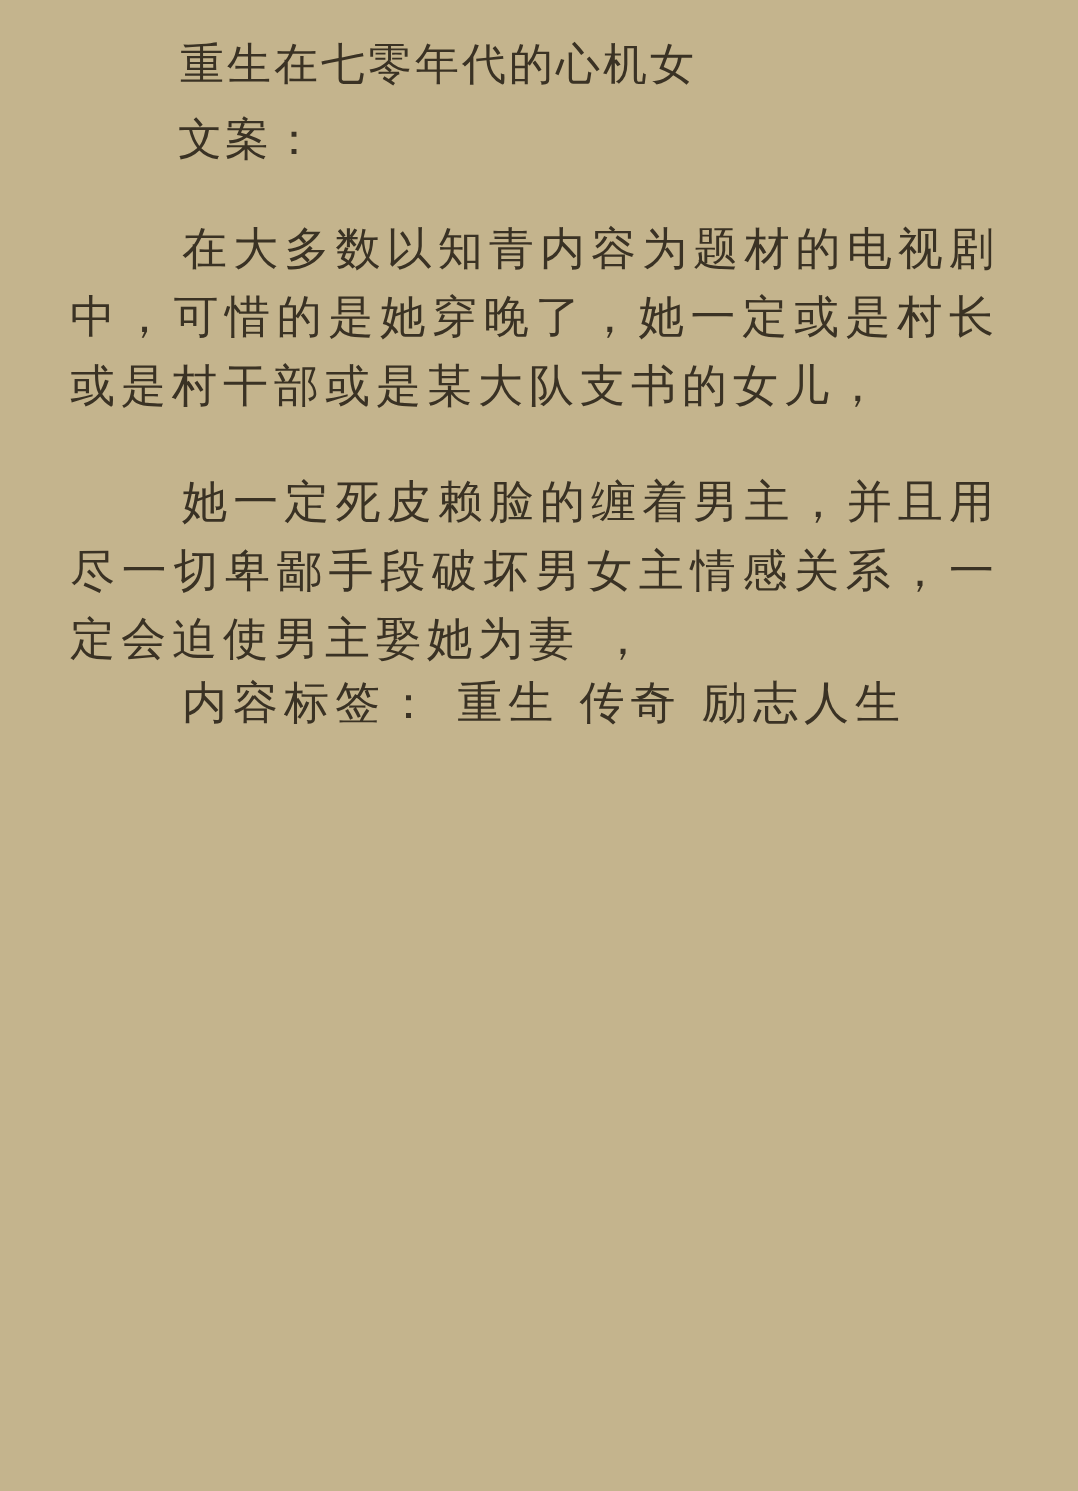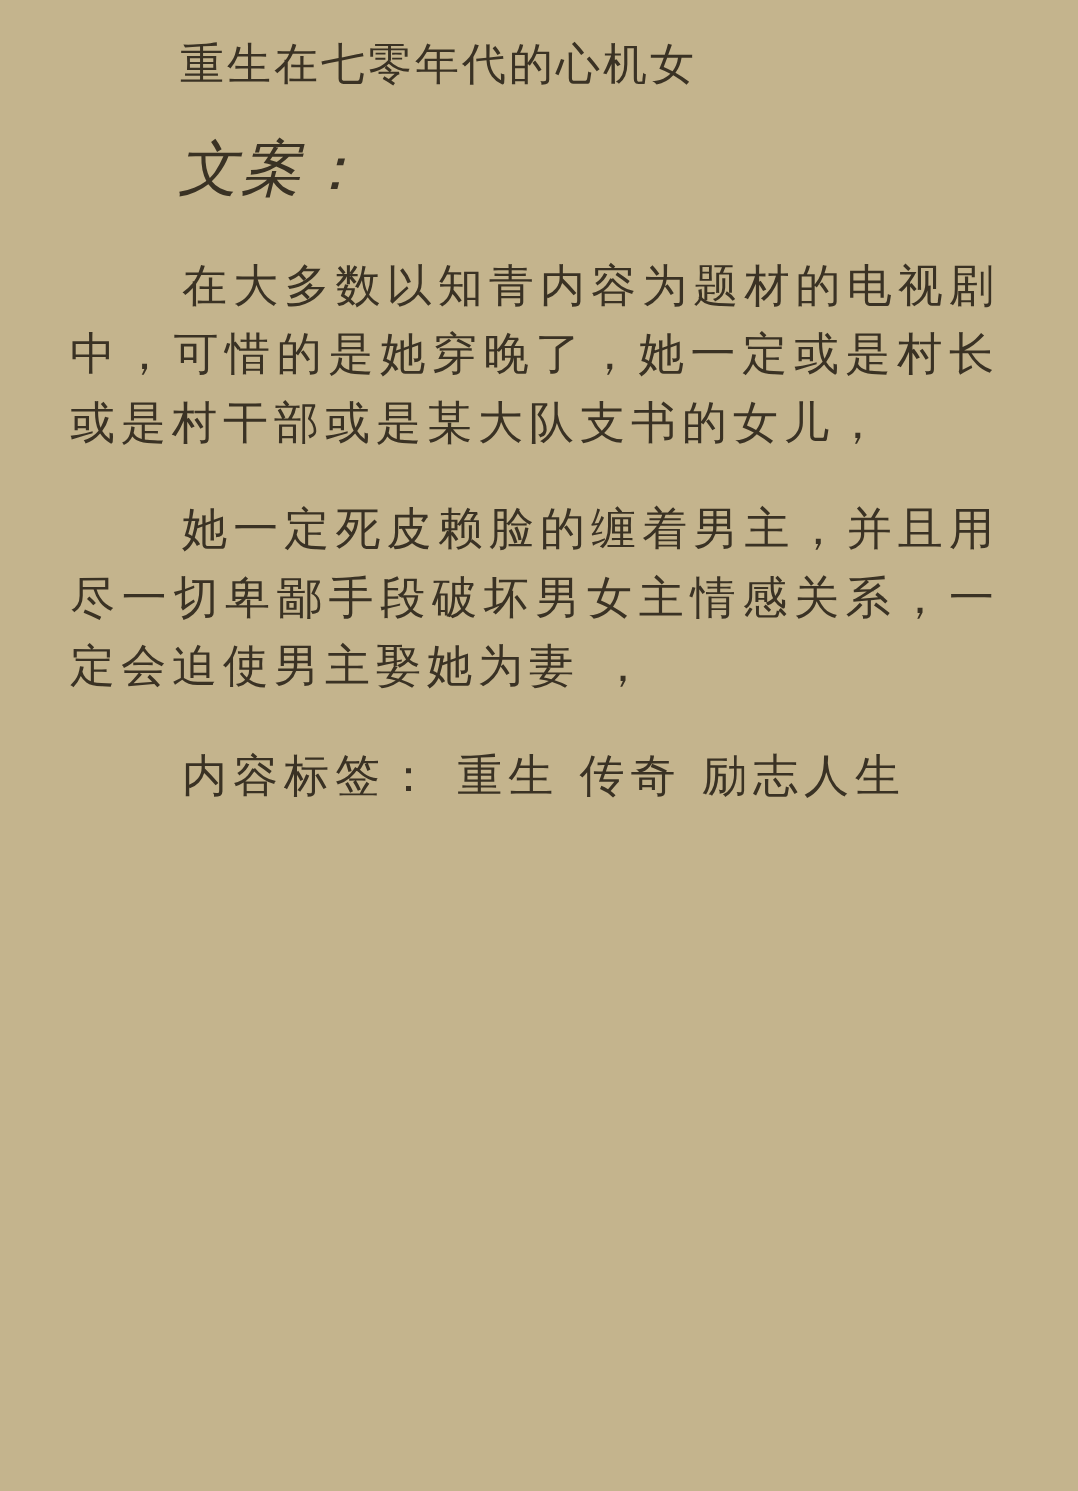--- a/index.html
+++ b/index.html
@@ -34,39 +34,37 @@
     font-size: 44px;
     letter-spacing: 3px;
   }
   .author {
     margin-top: 52px;
     padding-left: 110px;
     font-size: 44px;
     letter-spacing: 3px;
   }
   .label-wenan {
-    margin-top: 52px;
+    margin-top: 31px;
     padding-left: 108px;
-    font-size: 60px;
+    font-size: 44px;
     letter-spacing: 3px;
-    font-style: italic;
   }
   .para {
-    margin-top: 38px;
+    margin-top: 48px;
     color: #3a3224;
     font-size: 45px;
     line-height: 1.52;
     letter-spacing: 6px;
     text-align: justify;
     text-align-last: left;
     text-indent: 112px;
   }
   .para.p1 { margin-top: 54px; }
   .tags {
-    margin-top: 46px;
     padding-left: 112px;
     color: #3a3224;
     font-size: 45px;
     letter-spacing: 6px;
     white-space: pre;
   }
 </style>
 </head>
 <body>
 

